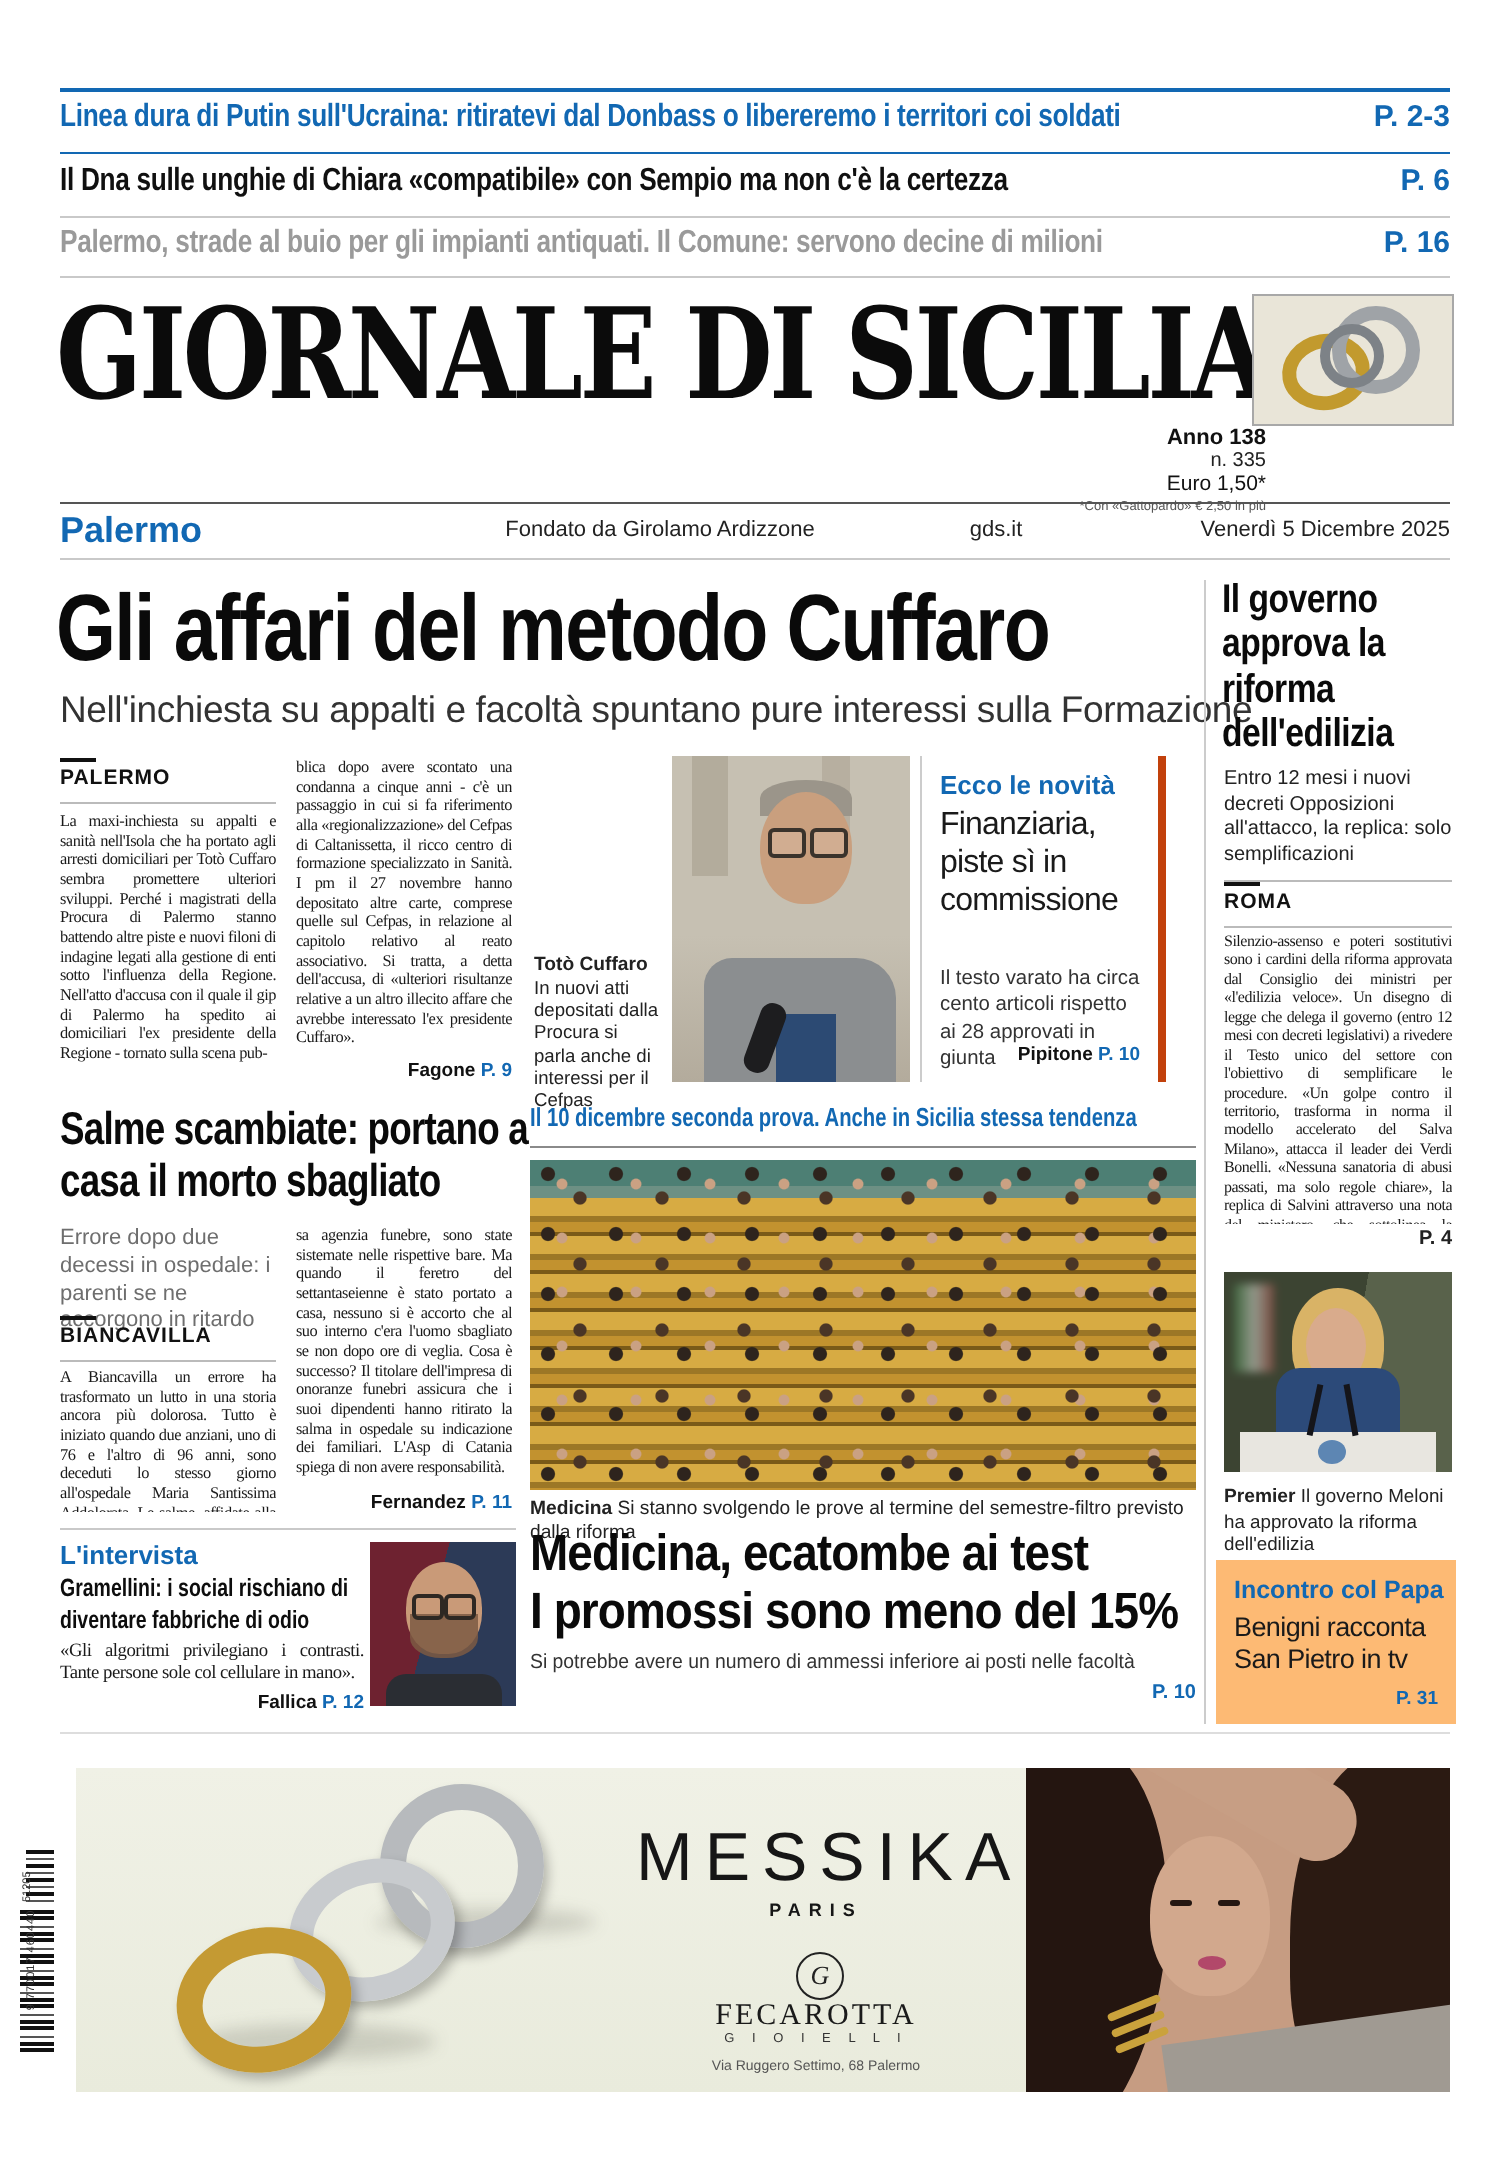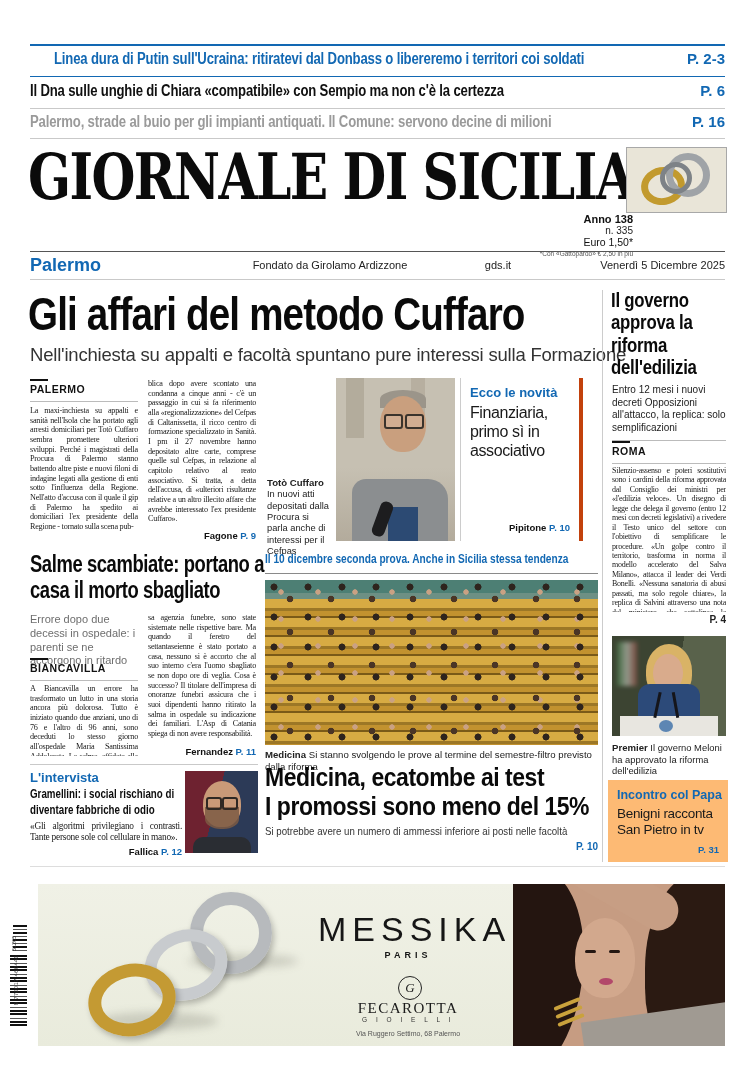--- a/index.html
+++ b/index.html
@@ -164,21 +164,21 @@
   .bc-num{position:absolute;left:-26px;top:52px;font-size:5.5px;letter-spacing:.5px;color:#333;
      transform:rotate(-90deg);width:70px;text-align:center;}
   .bc-num2{position:absolute;left:-8px;top:8px;font-size:5.5px;color:#333;transform:rotate(-90deg);width:30px;}
 </style>
 </head>
 <body>
 
 <div id="page">
 
   <div class="hr blue" style="left:30px;top:44px;width:695px;"></div>
-  <div class="teaser t-blue" style="top:50px;text-align:center;">
+  <div class="teaser t-blue" style="top:50px;">
     <span class="txt">Linea dura di Putin sull'Ucraina: ritiratevi dal Donbass o libereremo i territori coi soldati</span>
     <span class="pg">P. 2-3</span>
   </div>
   <div class="hr blue" style="left:30px;top:76px;width:695px;height:1px;"></div>
   <div class="teaser t-black" style="top:82px;">
     <span class="txt">Il Dna sulle unghie di Chiara «compatibile» con Sempio ma non c'è la certezza</span>
     <span class="pg">P. 6</span>
   </div>
   <div class="hr" style="left:30px;top:108px;width:695px;"></div>
   <div class="teaser t-gray" style="top:113px;">
@@ -231,21 +231,22 @@
     <div class="pc-sweater"></div>
     <div class="pc-glasses">
         <i></i>
         <i></i>
       </div>
     <div class="pc-mic"></div>
   </div>
 
   <div class="abs fbox">
     <div class="kick">Ecco le novità</div>
-    <div class="hl">Finanziaria, primo sì in associativo</div>
+    <div class="hl">Finanziaria, piste sì in commissione</div>
+    <div class="tx">Il testo varato ha circa cento articoli rispetto ai 28 approvati in giunta</div>
     <div class="byl">
       <b>Pipitone</b>
       <span class="pg">P. 10</span>
     </div>
   </div>
 
   <div class="abs salme-hl">Salme scambiate: portano a casa il morto sbagliato</div>
   <div class="stand" style="left:30px;top:613px;width:110px;">Errore dopo due decessi in ospedale: i parenti se ne accorgono in ritardo</div>
   <div class="sec" style="left:30px;top:658px;width:108px;">BIANCAVILLA</div>
   <div class="body" style="left:30px;top:684px;width:108px;height:72px;">A Biancavilla un errore ha trasformato un lutto in una storia ancora più dolorosa. Tutto è iniziato quando due anziani, uno di 76 e l'altro di 96 anni, sono deceduti lo stesso giorno all'ospedale Maria Santissima Addolorata. Le salme, affidate alla stes-</div>

